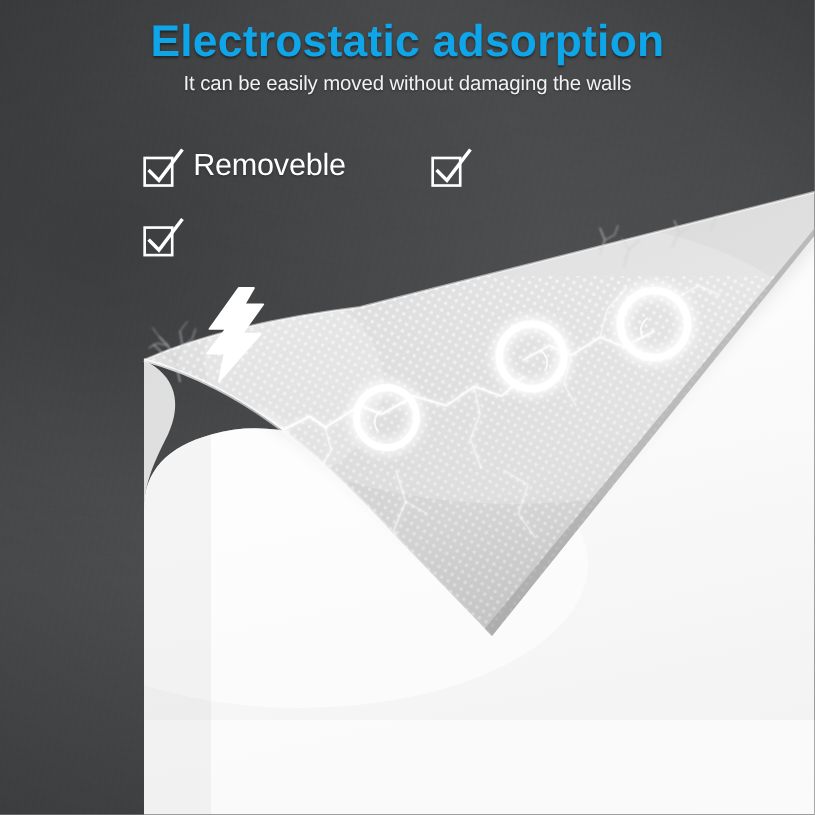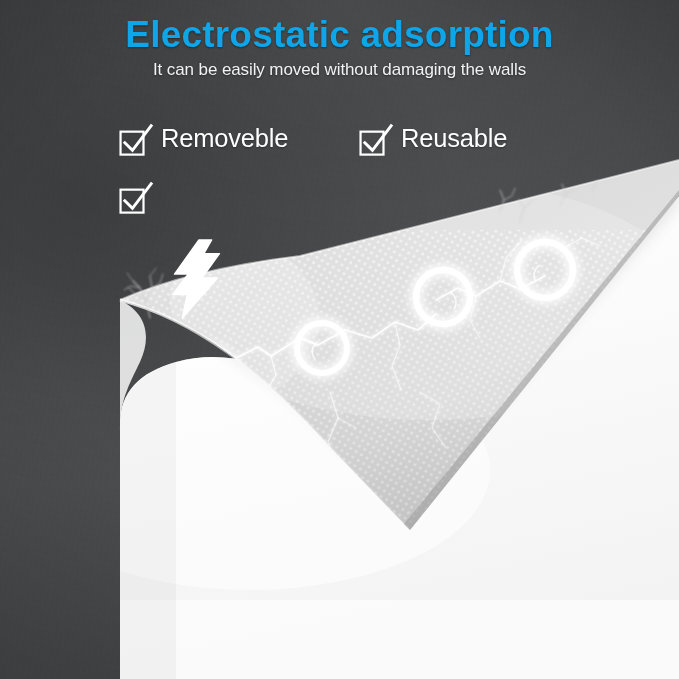--- a/index.html
+++ b/index.html
@@ -344,21 +344,20 @@
       </svg>
       <span class="feature-label">Removeble</span>
     </div>
 
 
     <div class="feature">
       <svg class="check-icon" viewBox="0 0 40 40">
         <rect x="3" y="9" width="27" height="27" fill="none" stroke="#ffffff" stroke-width="2.6"></rect>
         <path d="M 8 22 L 17 31 L 39 2" fill="none" stroke="#ffffff" stroke-width="3.4" stroke-linecap="square" stroke-linejoin="miter"></path>
       </svg>
-      <span class="feature-label">Reusable</span>
     </div>
 
     <div class="feature">
       <svg class="check-icon" viewBox="0 0 40 40">
         <rect x="3" y="9" width="27" height="27" fill="none" stroke="#ffffff" stroke-width="2.6"></rect>
         <path d="M 8 22 L 17 31 L 39 2" fill="none" stroke="#ffffff" stroke-width="3.4" stroke-linecap="square" stroke-linejoin="miter"></path>
       </svg>
     </div>
 
   </div>

